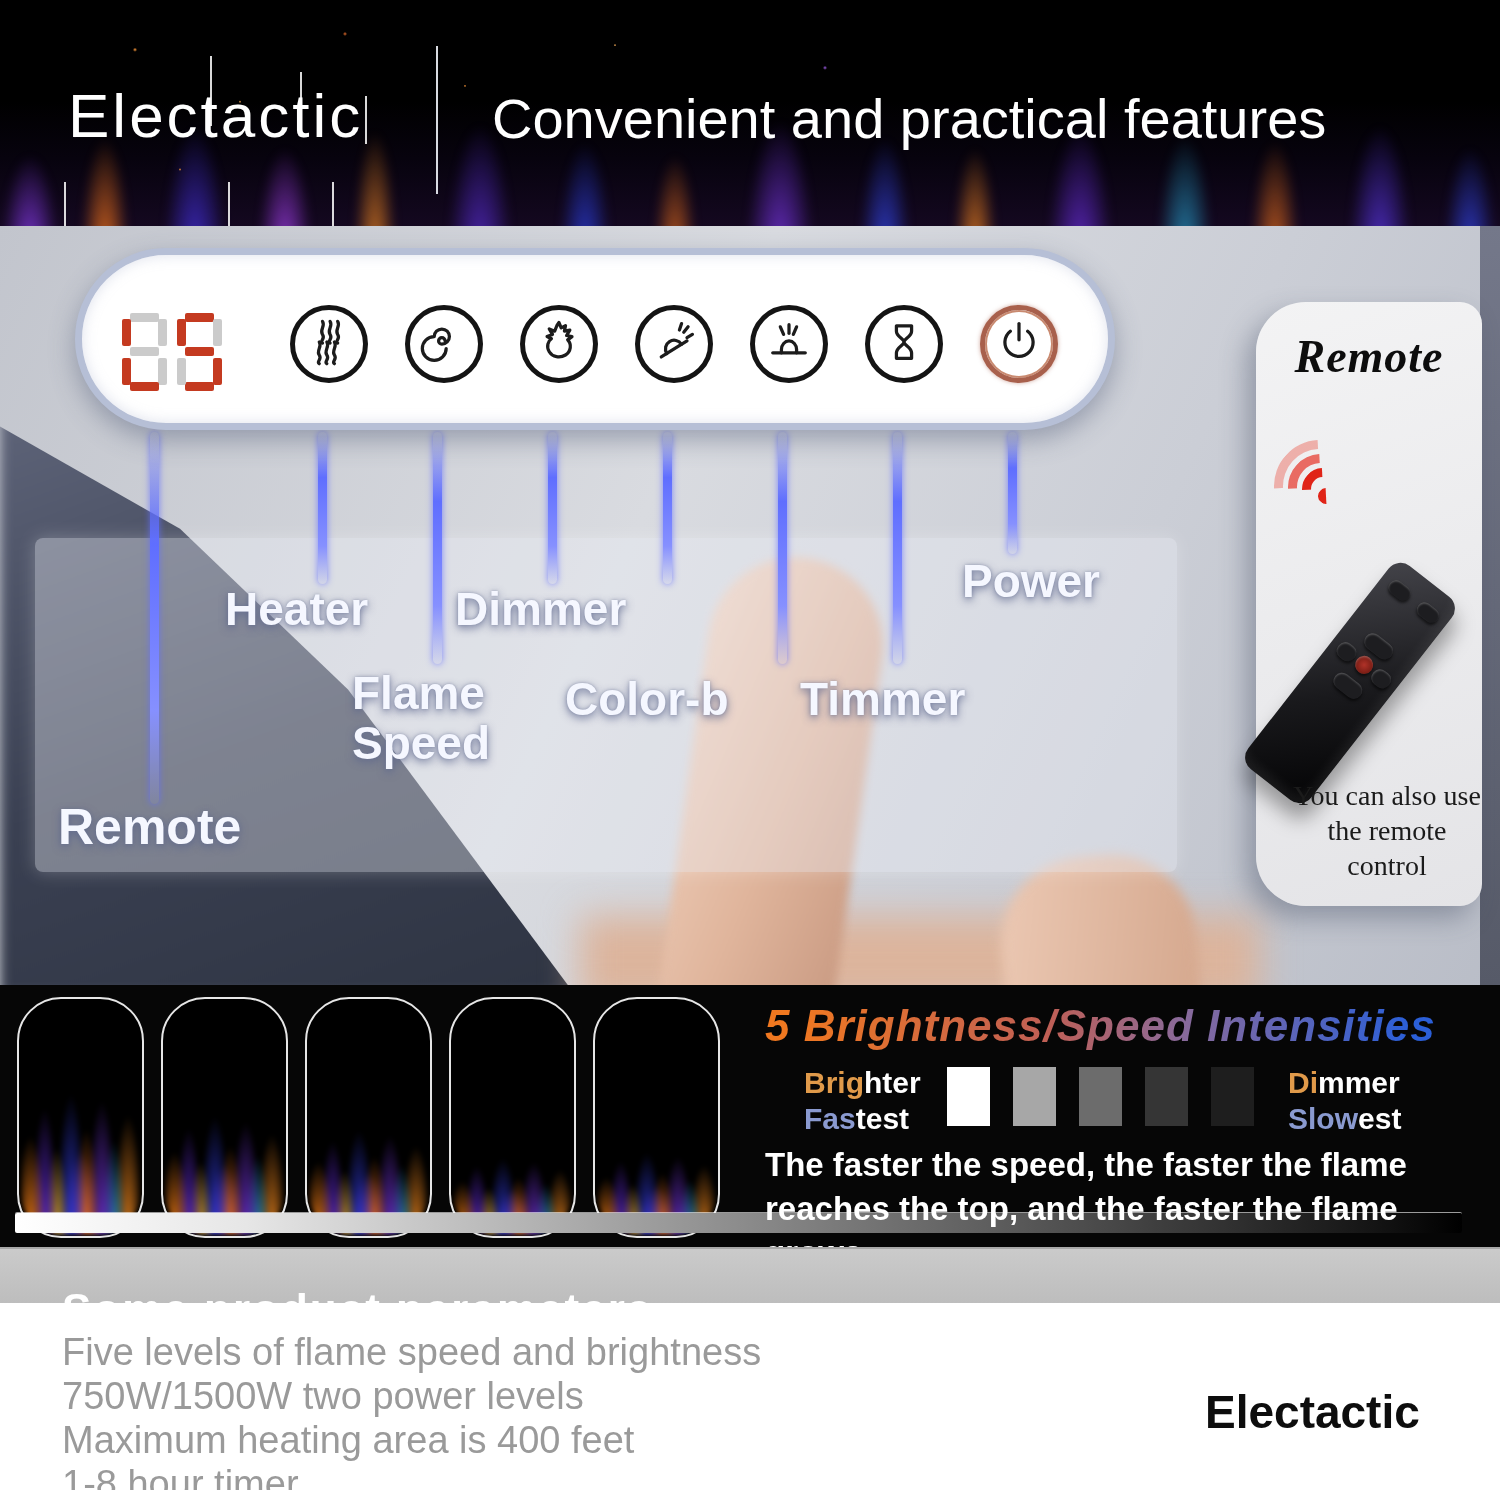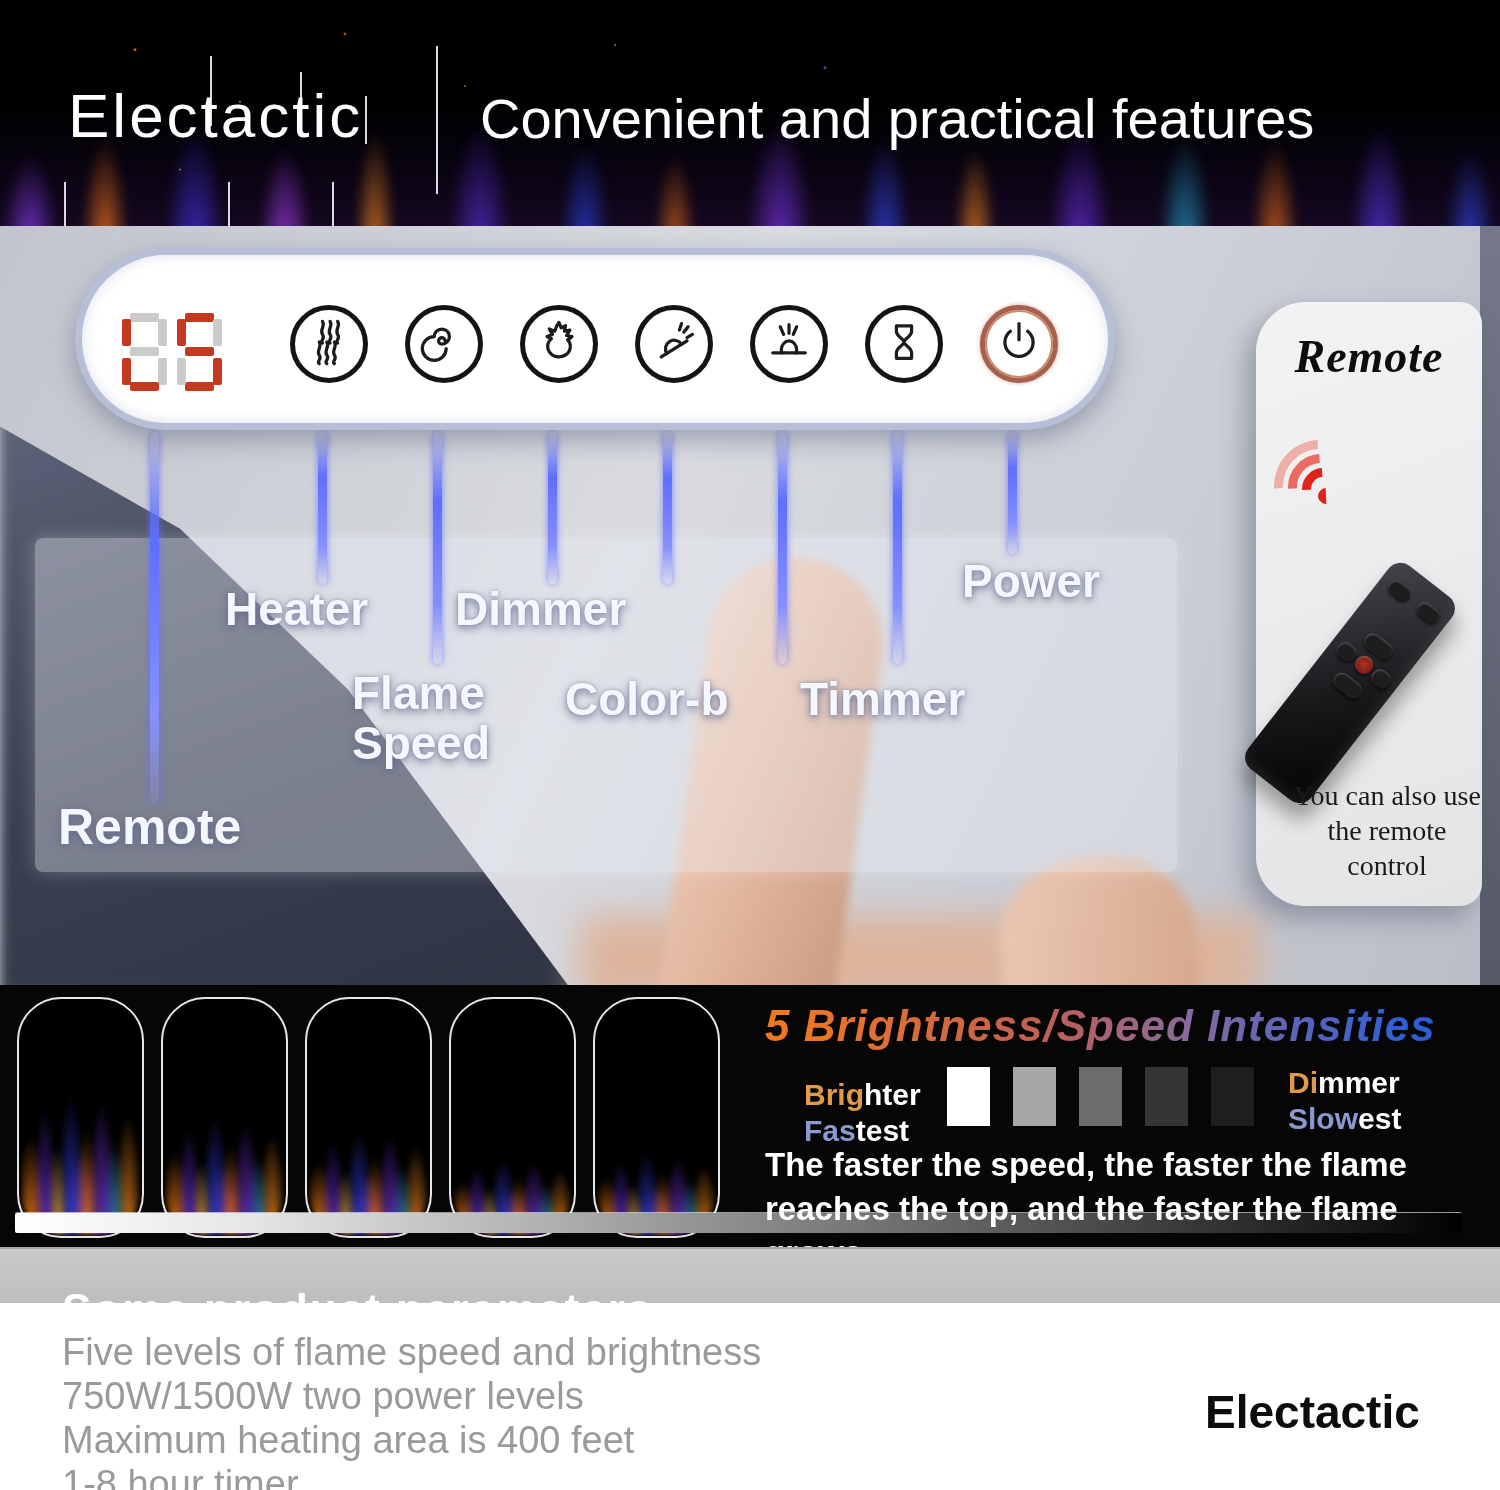--- a/index.html
+++ b/index.html
@@ -35,21 +35,21 @@
     radial-gradient(2px 2px at 41% 20%, #ffb35a, #0000 70%),
     radial-gradient(3px 3px at 55% 30%, #9a5ae0, #0000 70%),
     radial-gradient(2px 2px at 12% 75%, #ff9a3a, #0000 70%);}
   .logo{position:absolute;left:68px;top:80px;color:#fff;font-size:62px;font-weight:400;
         letter-spacing:3px;}
   .logo-line{position:absolute;width:2px;background:rgba(255,255,255,.85);}
   .l1{left:210px;top:56px;height:70px;} .l2{left:300px;top:72px;height:62px;}
   .l3{left:365px;top:96px;height:48px;} .l4{left:64px;top:182px;height:52px;}
   .l5{left:228px;top:182px;height:56px;} .l6{left:332px;top:182px;height:44px;}
   .banner-divider{position:absolute;left:436px;top:46px;width:2px;height:148px;background:rgba(240,243,250,.9);}
-  .banner-title{position:absolute;left:480px;top:86px;width:920px;color:#fff;font-size:56px;font-weight:500;}
+  .banner-title{position:absolute;left:492px;top:86px;width:920px;color:#fff;font-size:56px;font-weight:500;}
 
   
   .main{position:absolute;left:0;top:226px;width:1500px;height:759px;overflow:hidden;
         background:linear-gradient(115deg,#c2c5cd 0%,#d9dbe0 42%,#cbced6 70%,#b9bdc7 100%);}
   .shoulder{position:absolute;left:0;top:40px;width:600px;height:730px;filter:blur(6px);
         background:linear-gradient(160deg,#6a7086,#3a4052 60%,#2e3442);
         clip-path:polygon(0 22%,30% 36%,58% 58%,96% 100%,0 100%);}
   .finger-main{position:absolute;left:688px;top:330px;width:175px;height:460px;border-radius:88px 88px 0 0;
         transform:rotate(8deg);filter:blur(5px);
         background:linear-gradient(105deg,#f0d2bf,#e0b59c 55%,#c99a82);}
@@ -155,21 +155,21 @@
     linear-gradient(0deg, #e8d8f0cc, #0000 10%);}
   .th1 .flames{height:200px;} .th2 .flames{height:168px;} .th3 .flames{height:148px;}
   .th4 .flames{height:108px;} .th5 .flames{height:116px;}
   .grad-bar{position:absolute;left:15px;top:228px;width:1447px;height:20px;border-radius:2px;
     background:linear-gradient(90deg,#ffffff,#e6e6e6 16%,#b2b2b2 36%,#7c7c7c 56%,#474747 76%,#141414 94%,#000);
     box-shadow:0 -1px 0 rgba(255,255,255,.6);}
   .int-title{position:absolute;left:765px;top:16px;font-size:44px;font-weight:800;font-style:italic;
     letter-spacing:1px;background:linear-gradient(90deg,#f07820 4%,#c05f55 42%,#8a6a9a 62%,#2b5fd8 96%);
     -webkit-background-clip:text;background-clip:text;color:transparent;}
   .int-side{position:absolute;font-size:30px;font-weight:700;color:#fff;line-height:36px;}
-  .int-left{left:804px;top:92px;} .int-right{left:1288px;top:80px;}
+  .int-left{left:804px;top:80px;} .int-right{left:1288px;top:80px;}
   .int-accent-o{color:var(--accent-orange,#e09a4a);} .int-accent-b{color:var(--accent-blue,#8a9ad0);}
   .swatch-row{position:absolute;left:947px;top:82px;display:flex;gap:23px;}
   .swatch{width:43px;height:59px;}
   .int-desc{position:absolute;left:765px;top:158px;color:#fff;font-size:33px;font-weight:700;line-height:44px;}
 
   
   .param-bar{position:absolute;left:0;top:1247px;width:1500px;height:56px;
     background:linear-gradient(#cbcbcb,#bdbdbd);box-shadow:inset 0 2px 0 #a8a8a8;}
   .param-bar-title{position:absolute;left:62px;top:6px;color:#fff;font-size:44px;font-weight:700;letter-spacing:2px;margin-top:32px;}
   .param-list{position:absolute;left:62px;top:1330px;color:#9a9a9a;font-size:38px;line-height:44px;}

